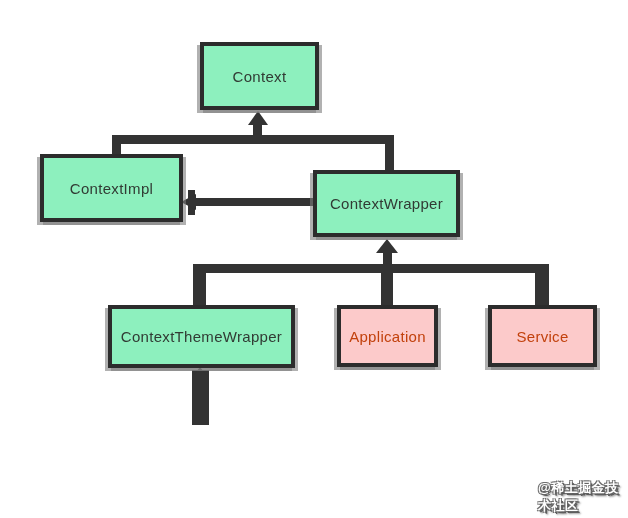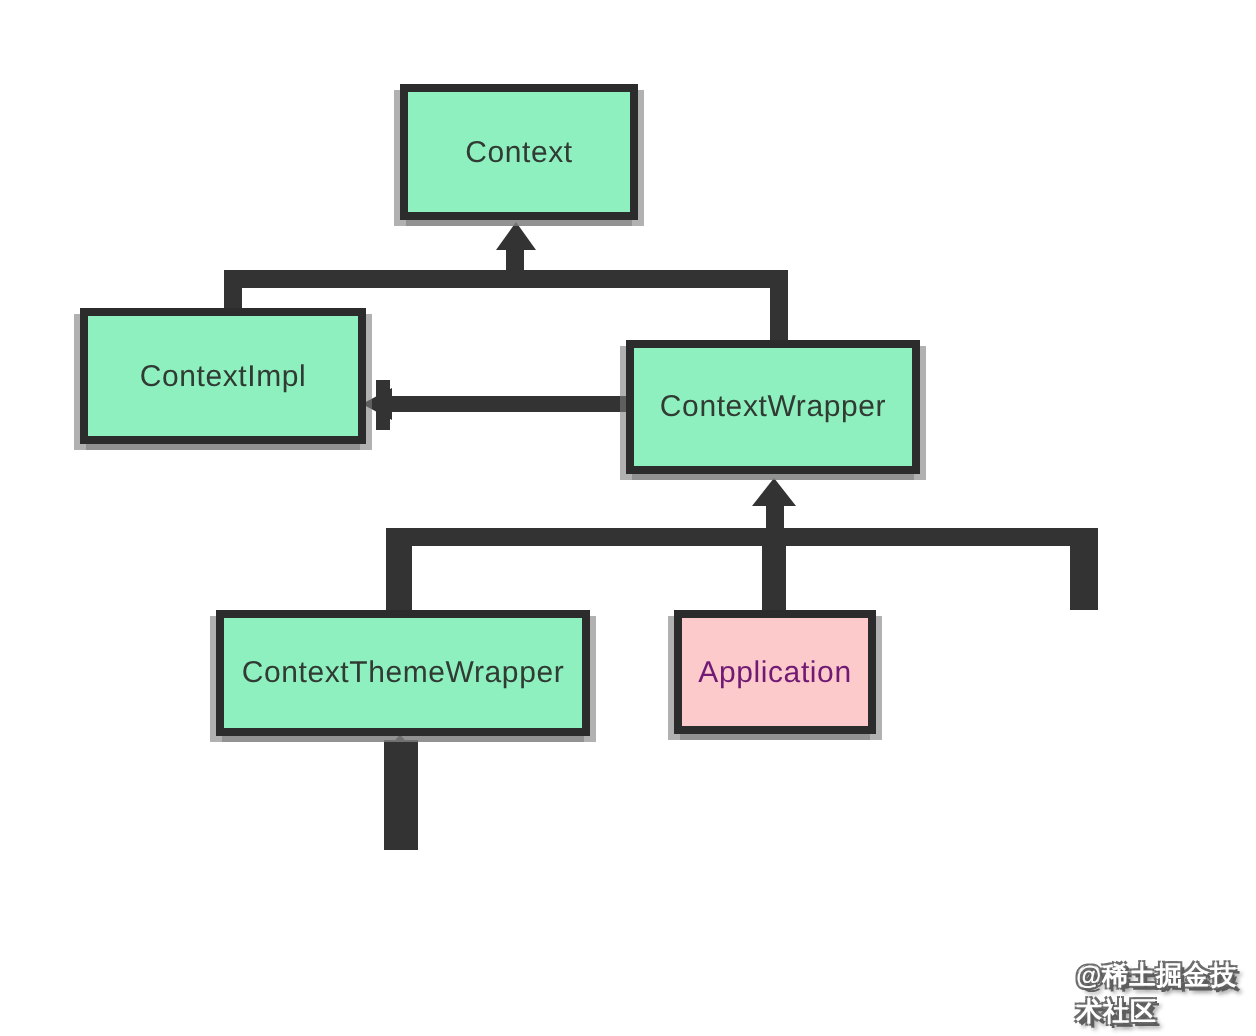--- a/index.html
+++ b/index.html
@@ -17,21 +17,21 @@
     border:4px solid #2c2c2c;
     display:flex;
     align-items:center;
     justify-content:center;
     font-size:15px;
     letter-spacing:.3px;
     box-shadow:-3px 3px 0 rgba(125,125,125,.60), 3px 3px 0 rgba(125,125,125,.60);
     white-space:nowrap;
   }
   .green { background:#8df0be; color:#313b34; }
-  .pink  { background:#fccaca; color:#701a75;text-align:center; }
+  .pink  { background:#fccaca; color:#c2410c;text-align:center; }
 
   .n-context              { left:200px; top:42px;  width:119px; height:68px; }
   .n-contextimpl          { left:40px;  top:154px; width:143px; height:68px; }
   .n-contextwrapper       { left:313px; top:170px; width:147px; height:67px; }
   .n-contextthemewrapper  { left:108px; top:305px; width:187px; height:63px; }
   .n-application          { left:337px; top:305px; width:101px; height:62px; }
   .n-service              { left:488px; top:305px; width:109px; height:62px; }
   .n-activity             { left:143px; top:425px; width:110px; height:62px; }
 
   
@@ -121,17 +121,20 @@
   </div>
 
   <div class="node green n-contextthemewrapper">
     <span>ContextThemeWrapper</span>
   </div>
 
   <div class="node pink n-application">
     <span>Application</span>
   </div>
 
+  <div class="node pink n-service">
+    <span>Service</span>
+  </div>
 
 
   <div class="watermark">@稀土掘金技术社区</div>
 
 </div>
 
 </body></html>

